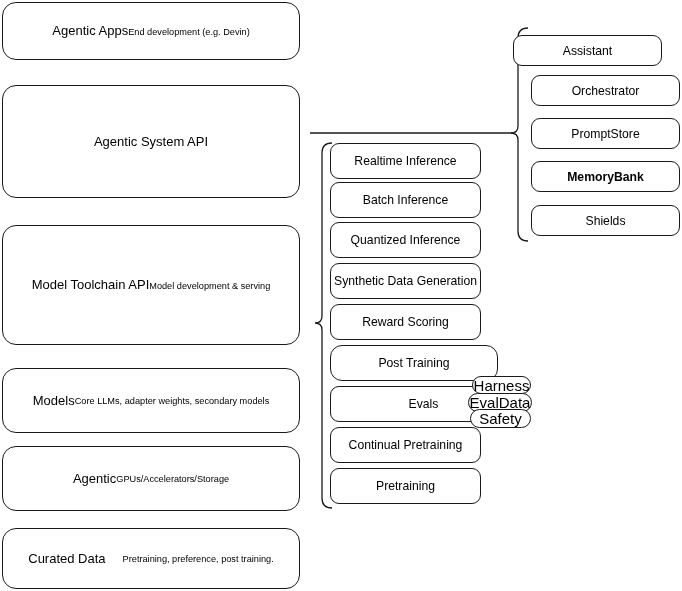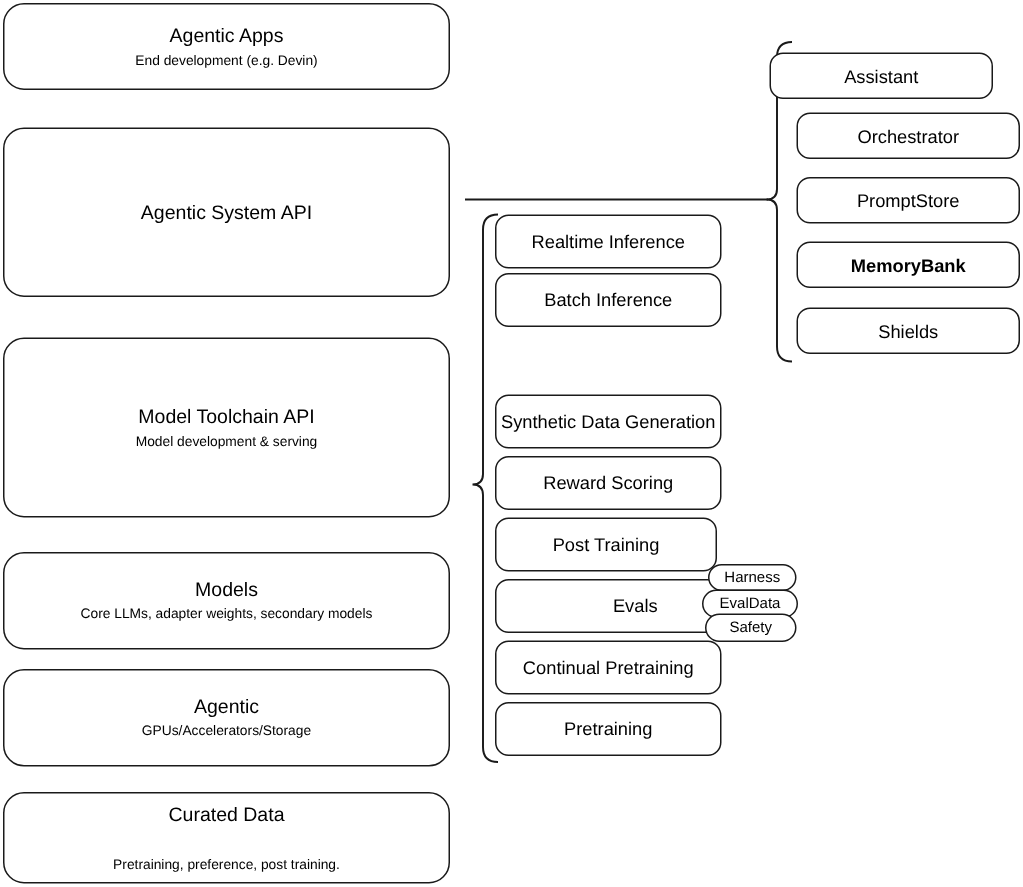--- a/index.html
+++ b/index.html
@@ -16,21 +16,21 @@
     color: #000000;
     overflow: hidden;
   }
   .layer-box {
     position: absolute;
     box-sizing: border-box;
     border: 1.3px solid #1a1a1a;
     border-radius: 14px;
     background: #ffffff;
     display: flex;
-    flex-direction: column;
+    flex-direction: row;
     align-items: center;
     justify-content: center;
     text-align: center;
   }
   .layer-title {
     font-size: 13px;
     line-height: 16px;
     color: #000;
     white-space: nowrap;
   }
@@ -57,21 +57,21 @@
   }
   .pill {
     position: absolute;
     box-sizing: border-box;
     border: 1.3px solid #1a1a1a;
     border-radius: 999px;
     background: #ffffff;
     display: flex;
     align-items: center;
     justify-content: center;
-    font-size: 10px;
+    font-size: 15px;
     color: #000;
     white-space: nowrap;
   }
   .svg-overlay {
     position: absolute;
     left: 0;
     top: 0;
     width: 682px;
     height: 591px;
     pointer-events: none;
@@ -115,23 +115,24 @@
     <div class="layer-sub">GPUs/Accelerators/Storage</div>
   </div>
 
   <div class="layer-box" style="left:2px; top:528px; width:298px; height:61px;gap:17px;">
     <div class="layer-title">Curated Data</div>
     <div class="layer-sub">Pretraining, preference, post training.</div>
   </div>
 
   <div class="cap-box" style="left:330px; top:143px; width:151px; height:36px;">Realtime Inference</div>
   <div class="cap-box" style="left:330px; top:182px; width:151px; height:36px;">Batch Inference</div>
+  <div class="cap-box" style="left:330px; top:222px; width:151px; height:36px;">Quantized Inference</div>
   <div class="cap-box" style="left:330px; top:263px; width:151px; height:36px;">Synthetic Data Generation</div>
   <div class="cap-box" style="left:330px; top:304px; width:151px; height:36px;">Reward Scoring</div>
-  <div class="cap-box" style="left:330px; top:345px; width:148px; height:36px;">Post Training</div>
+  <div class="cap-box" style="left:330px; top:345px; width:168px; height:36px;border-radius:12px;">Post Training</div>
   <div class="cap-box" style="left:330px; top:386px; width:151px; height:36px;padding-left:36px;">Evals</div>
   <div class="cap-box" style="left:330px; top:427px; width:151px; height:36px;">Continual Pretraining</div>
   <div class="cap-box" style="left:330px; top:468px; width:151px; height:36px;">Pretraining</div>
 
   <div class="pill" style="left:472px; top:376px; width:59px; height:18px; z-index:5;">Harness</div>
   <div class="pill" style="left:468px; top:393px; width:64px; height:19px; z-index:6;">EvalData</div>
   <div class="pill" style="left:470px; top:409px; width:61px; height:19px; z-index:7;">Safety</div>
 
   <div class="cap-box" style="left:513px; top:35px; width:149px; height:31px;">Assistant</div>
   <div class="cap-box" style="left:531px; top:75px; width:149px; height:31px;">Orchestrator</div>

